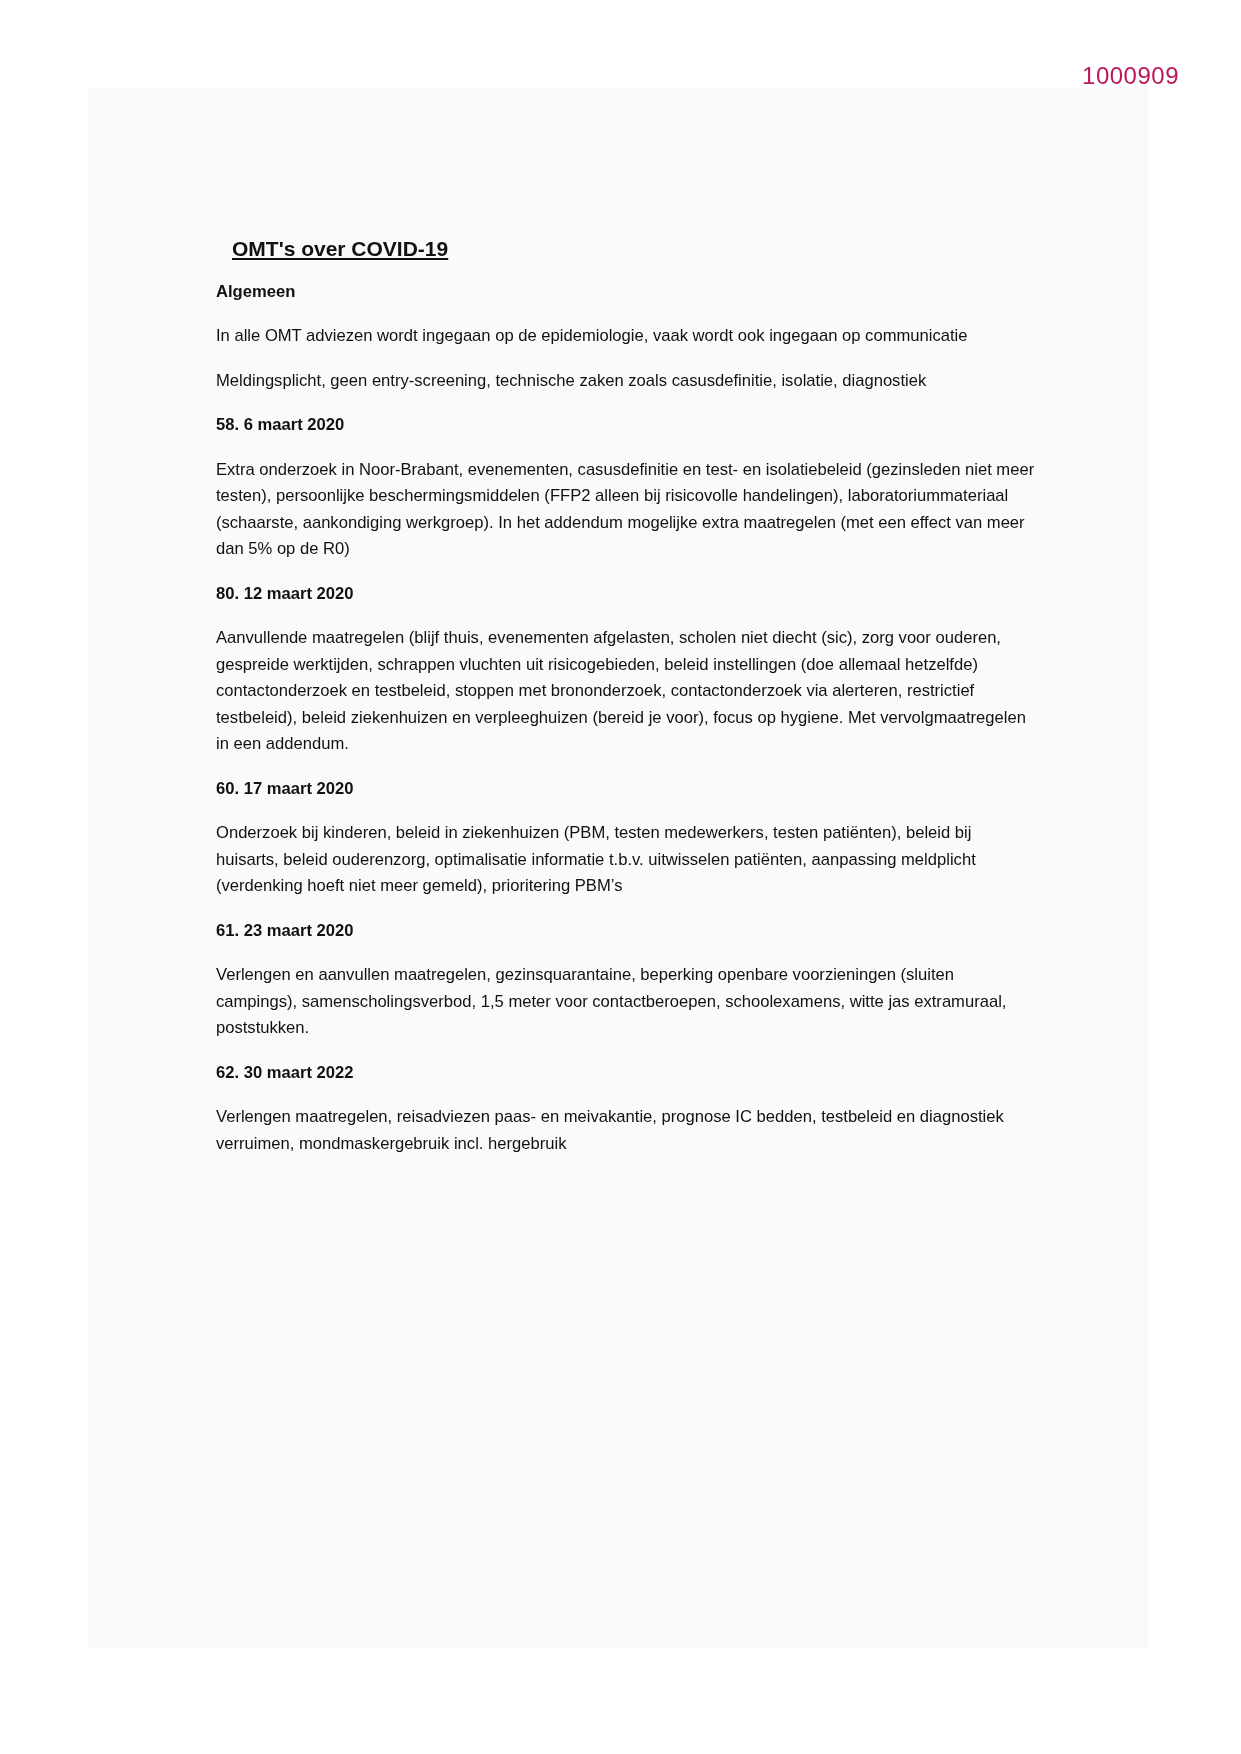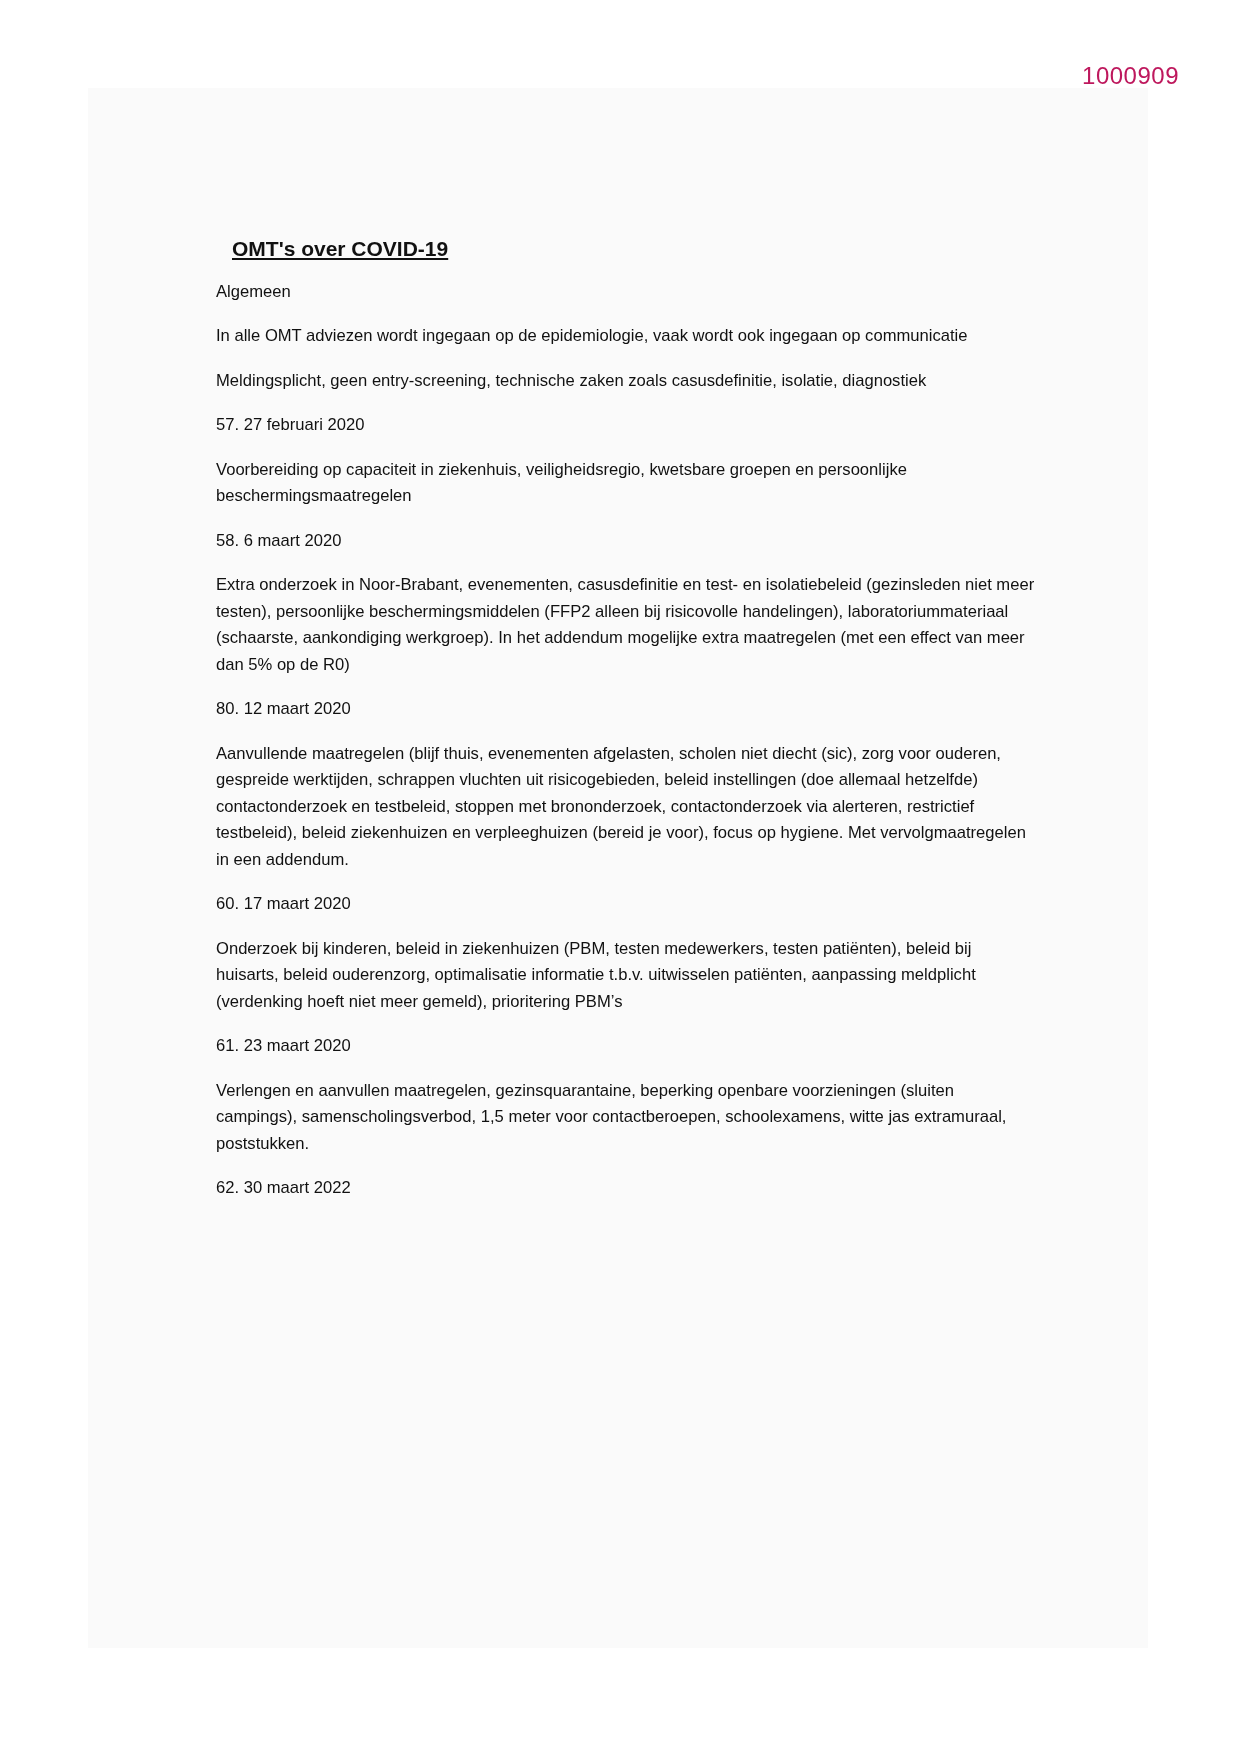--- a/index.html
+++ b/index.html
@@ -4,21 +4,21 @@
 <style>
   html, body { margin: 0; padding: 0; background: #ffffff; }
   body { width: 1241px; height: 1754px; position: relative; overflow: hidden;
          font-family: "Liberation Sans", sans-serif; color: #111; }
   .page-bg { position: absolute; left: 88px; top: 88px; width: 1060px; height: 1560px; background: #fafafa; }
   .doc-id { position: absolute; right: 62px; top: 62px; font-size: 24px; color: #be185d;
             font-family: "Liberation Sans", sans-serif; letter-spacing: 0.5px; }
   .content { position: absolute; left: 216px; top: 236px; width: 820px;
              font-family: "Liberation Sans", sans-serif; font-size: 16.6px; line-height: 26.5px; }
   .title { font-weight: bold; text-decoration: underline; font-size: 21px; margin: 0 0 10px 16px; }
-  .heading { font-weight: normal; margin: 16px 0 18px 0; }
+  .heading { font-weight: bold; margin: 16px 0 18px 0; }
   .para { margin: 0 0 18px 0; }
   .section { margin: 0; }
 </style>
 </head>
 <body>
 
 <div class="page-bg"></div>
 
 <div class="doc-id">1000909</div>
 
@@ -27,24 +27,20 @@
 
   <div class="section">
     <p class="heading">Algemeen</p>
     <p class="para">In alle OMT adviezen wordt ingegaan op de epidemiologie, vaak wordt ook ingegaan op communicatie</p>
   </div>
 
   <div class="section">
     <p class="para">Meldingsplicht, geen entry-screening, technische zaken zoals casusdefinitie, isolatie, diagnostiek</p>
   </div>
 
-  <div class="section">
-    <p class="heading">57. 27 februari 2020</p>
-    <p class="para">Voorbereiding op capaciteit in ziekenhuis, veiligheidsregio, kwetsbare groepen en persoonlijke beschermingsmaatregelen</p>
-  </div>
 
   <div class="section">
     <p class="heading">58. 6 maart 2020</p>
     <p class="para">Extra onderzoek in Noor-Brabant, evenementen, casusdefinitie en test- en isolatiebeleid (gezinsleden niet meer testen), persoonlijke beschermingsmiddelen (FFP2 alleen bij risicovolle handelingen), laboratoriummateriaal (schaarste, aankondiging werkgroep). In het addendum mogelijke extra maatregelen (met een effect van meer dan 5% op de R0)</p>
   </div>
 
   <div class="section">
     <p class="heading">80. 12 maart 2020</p>
     <p class="para">Aanvullende maatregelen (blijf thuis, evenementen afgelasten, scholen niet diecht (sic), zorg voor ouderen, gespreide werktijden, schrappen vluchten uit risicogebieden, beleid instellingen (doe allemaal hetzelfde) contactonderzoek en testbeleid, stoppen met brononderzoek, contactonderzoek via alerteren, restrictief testbeleid), beleid ziekenhuizen en verpleeghuizen (bereid je voor), focus op hygiene. Met vervolgmaatregelen in een addendum.</p>
   </div>
@@ -54,14 +50,15 @@
     <p class="para">Onderzoek bij kinderen, beleid in ziekenhuizen (PBM, testen medewerkers, testen patiënten), beleid bij huisarts, beleid ouderenzorg, optimalisatie informatie t.b.v. uitwisselen patiënten, aanpassing meldplicht (verdenking hoeft niet meer gemeld), prioritering PBM’s</p>
   </div>
 
   <div class="section">
     <p class="heading">61. 23 maart 2020</p>
     <p class="para">Verlengen en aanvullen maatregelen, gezinsquarantaine, beperking openbare voorzieningen (sluiten campings), samenscholingsverbod, 1,5 meter voor contactberoepen, schoolexamens, witte jas extramuraal, poststukken.</p>
   </div>
 
   <div class="section">
     <p class="heading">62. 30 maart 2022</p>
+    <p class="para">Verlengen maatregelen, reisadviezen paas- en meivakantie, prognose IC bedden, testbeleid en diagnostiek verruimen, mondmaskergebruik incl. hergebruik</p>
   </div>
 </div>
 
 </body></html>

